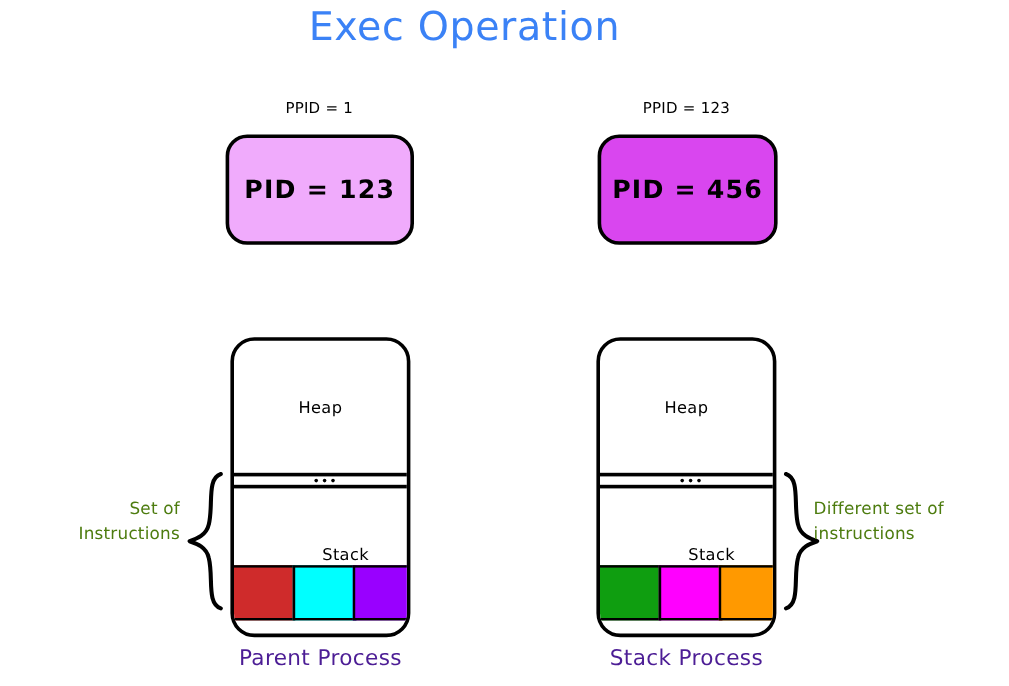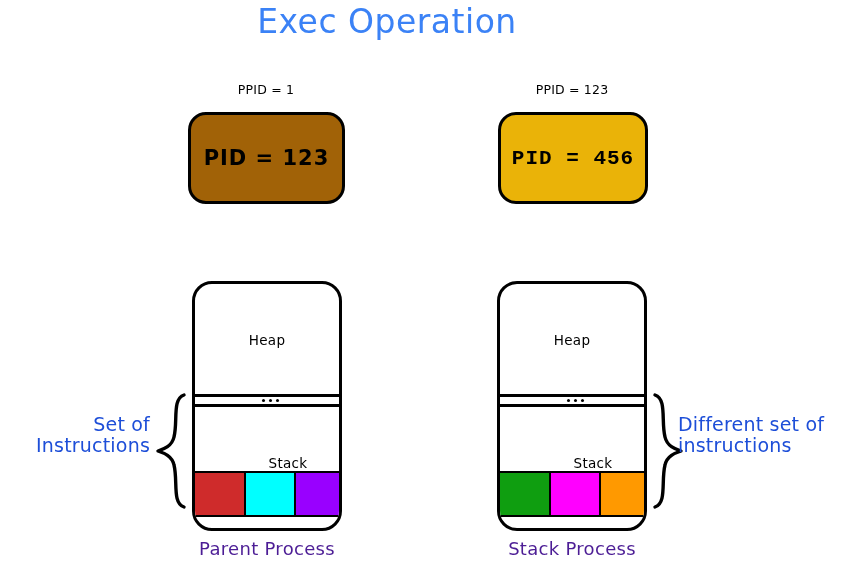--- a/index.html
+++ b/index.html
@@ -152,23 +152,23 @@
   }
   .instr-block:last-child { margin-right: 0; }
 
   
   .brace-svg { overflow: visible; }
   #brace-left  { left: 152px; top: 393px; }
   #brace-right { left: 651px; top: 393px; }
 
   
   .brace-caption {
-    font-size: 19px;
+    font-size: 14px;
     line-height: 21px;
-    color: #1d4ed8;
+    color: #4d7c0f;
     letter-spacing: 0.2px;
   }
   #caption-left {
     left: 10px; top: 414px;
     width: 140px;
     text-align: right;
   }
   #caption-right {
     left: 678px; top: 414px;
     width: 165px;
@@ -188,21 +188,21 @@
 </style>
 </head>
 <body>
 
 <div id="canvas">
 
   <div class="abs" id="title">Exec Operation</div>
 
   <div class="abs ppid-label" id="ppid-parent">PPID = 1</div>
 
-  <div class="abs pid-box" id="pid-parent" style="background: #a16207;">
+  <div class="abs pid-box" id="pid-parent" style="background: #f0abfc;">
     <span>PID = 123</span>
   </div>
 
   <div class="abs mem-box" id="mem-parent">
     <div class="heap-region">
       <span class="region-label">Heap</span>
     </div>
     <div class="divider">
       <span class="dot"></span>
       <span class="dot"></span>
@@ -224,21 +224,21 @@
 
   <div class="abs brace-caption" id="caption-left">
     <span class="cap-line">Set of</span>
     <span class="cap-line">Instructions</span>
   </div>
 
   <div class="abs proc-caption" id="caption-parent">Parent Process</div>
 
   <div class="abs ppid-label" id="ppid-child">PPID = 123</div>
 
-  <div class="abs pid-box" id="pid-child" style="background: #eab308; font-family: Liberation Mono, monospace;">
+  <div class="abs pid-box" id="pid-child" style="background: #d946ef;">
     <span>PID = 456</span>
   </div>
 
   <div class="abs mem-box" id="mem-child">
     <div class="heap-region">
       <span class="region-label">Heap</span>
     </div>
     <div class="divider">
       <span class="dot"></span>
       <span class="dot"></span>

